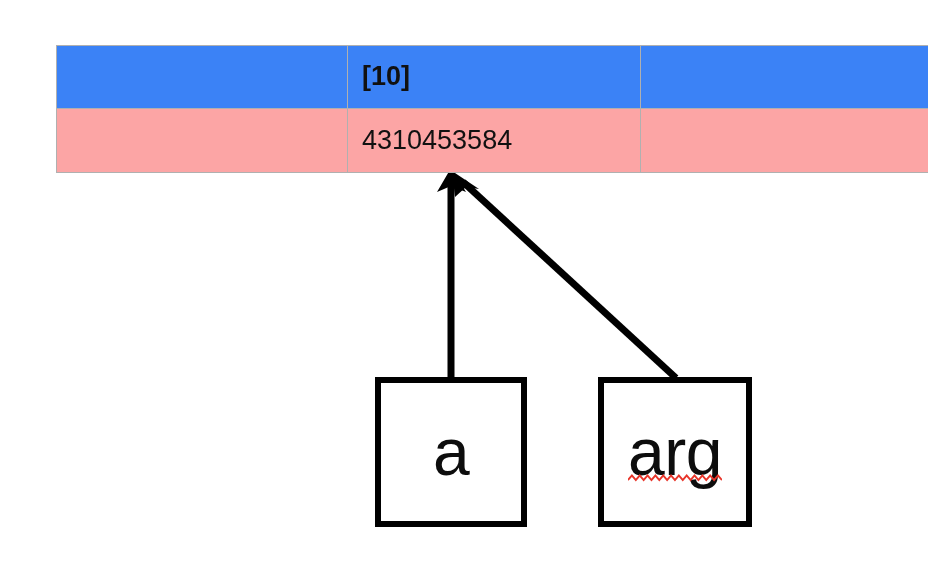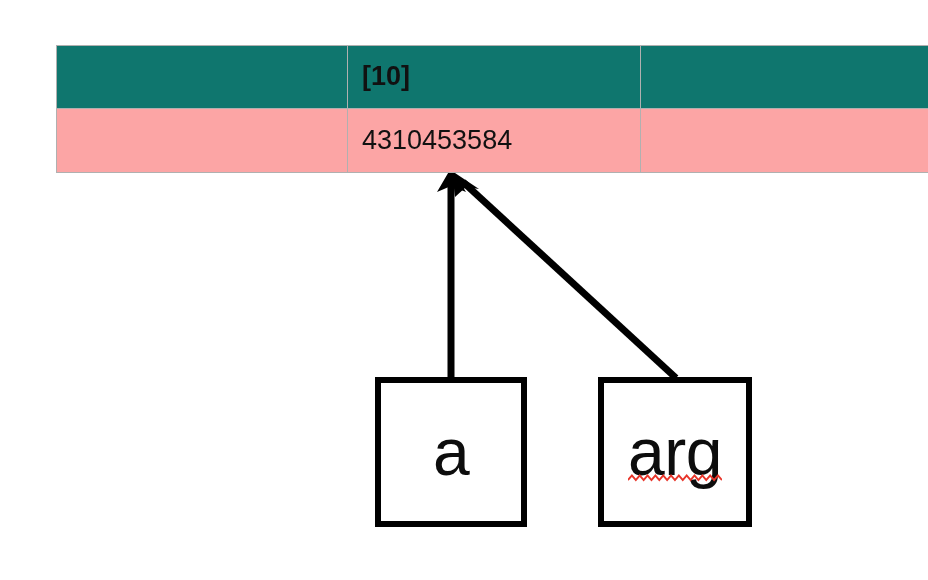--- a/index.html
+++ b/index.html
@@ -38,21 +38,21 @@
     border: 1px solid #b0b0b0;
     padding: 0 14px;
     font-size: 27px;
     color: #111111;
     vertical-align: middle;
     line-height: 1.1;
     overflow: hidden;
     white-space: nowrap;
   }
   .row-header td {
-    background: #0f766e;
+    background: #3b82f6;
     height: 62px;
     font-weight: bold;
   }
   .row-value td {
     background: #fca5a5;
     height: 63px;
     font-weight: normal;
   }
   .col-a { width: 262px; }
   .col-b { width: 264px; }

